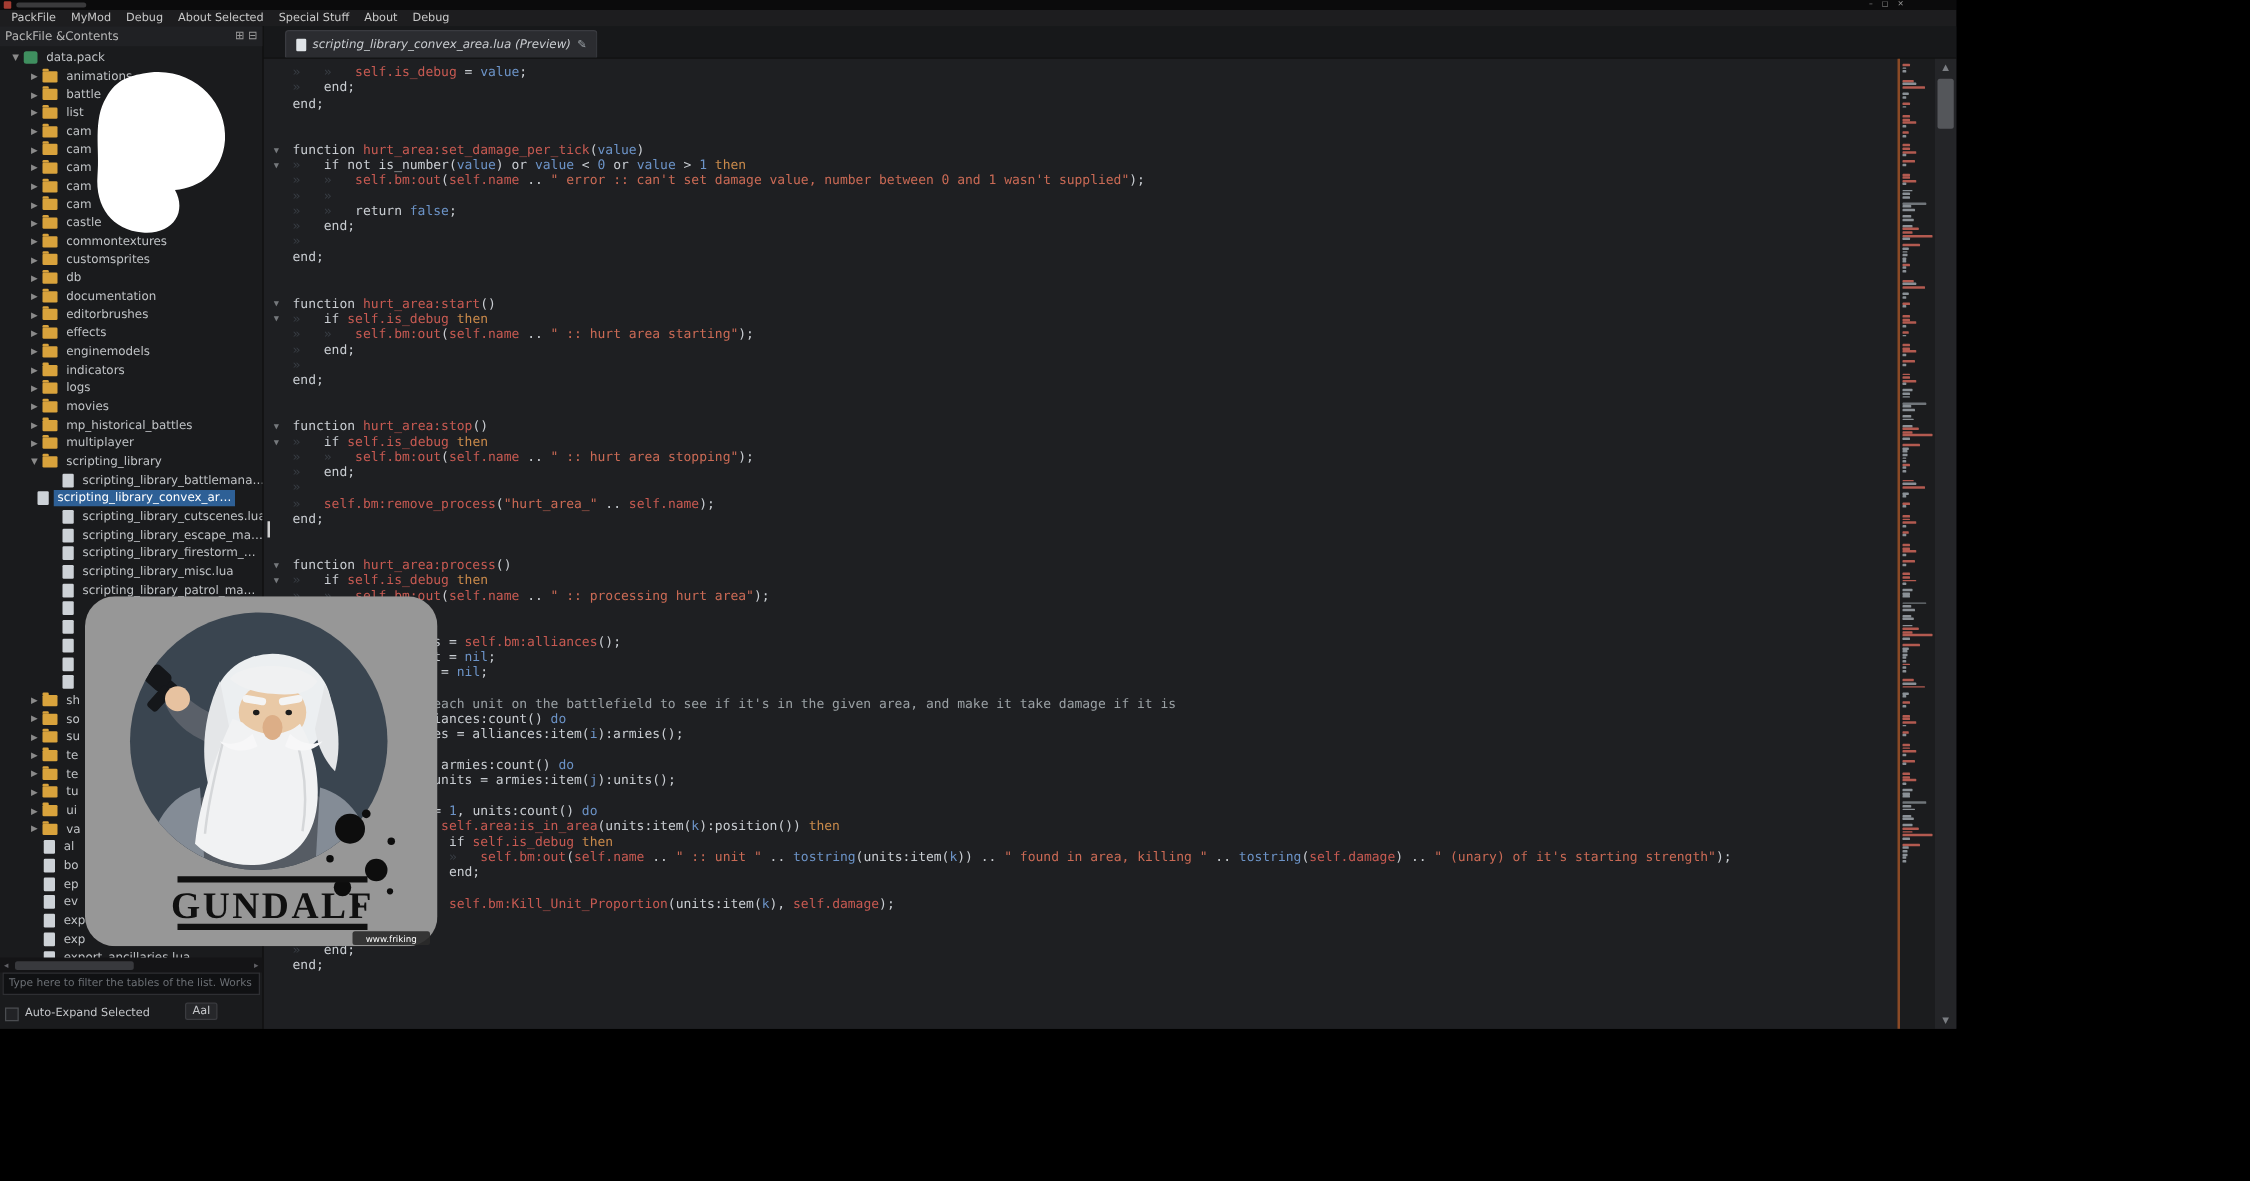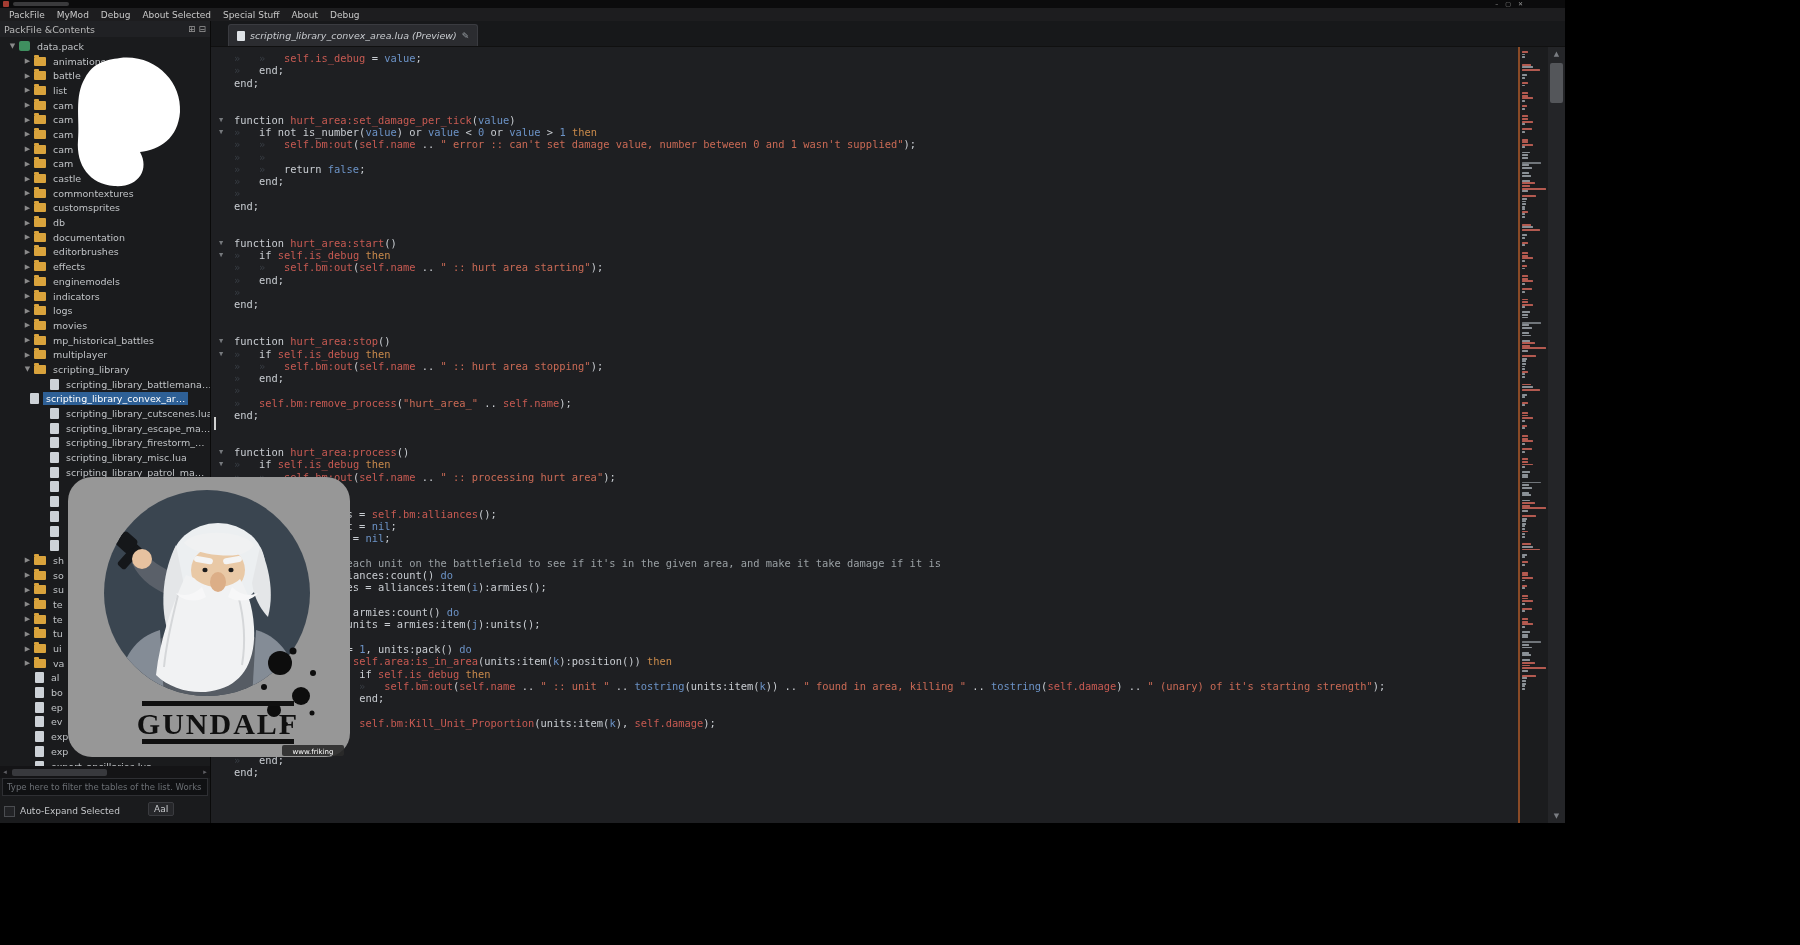--- a/index.html
+++ b/index.html
@@ -421,21 +421,21 @@
           <div class="cl"><span class="ws">»   </span><span class="tk-d">local curr_unit = </span><span class="tk-b">nil</span><span class="tk-d">;</span></div>
           <div class="cl"><span class="ws">»   </span><span class="tk-d">local curr_pos = </span><span class="tk-b">nil</span><span class="tk-d">;</span></div>
           <div class="cl"><span class="ws">»   </span></div>
           <div class="cl"><span class="ws">»   </span><span class="tk-c">-- go through each unit on the battlefield to see if it's in the given area, and make it take damage if it is</span></div>
           <div class="cl"><span class="ws">»   </span><span class="tk-d">for i = </span><span class="tk-b">1</span><span class="tk-d">, alliances:count() </span><span class="tk-b">do</span></div>
           <div class="cl"><span class="ws">»   »   </span><span class="tk-d">local armies = alliances:item(</span><span class="tk-b">i</span><span class="tk-d">):armies();</span></div>
           <div class="cl"><span class="ws">»   »   </span></div>
           <div class="cl"><span class="ws">»   »   </span><span class="tk-d">for j = </span><span class="tk-b">1</span><span class="tk-d">, armies:count() </span><span class="tk-b">do</span></div>
           <div class="cl"><span class="ws">»   »   »   </span><span class="tk-d">local units = armies:item(</span><span class="tk-b">j</span><span class="tk-d">):units();</span></div>
           <div class="cl"><span class="ws">»   »   »   </span></div>
-          <div class="cl"><span class="ws">»   »   »   </span><span class="tk-d">for k = </span><span class="tk-b">1</span><span class="tk-d">, units:pack() </span><span class="tk-b">do</span></div>
+          <div class="cl"><span class="ws">»   »   »   </span><span class="tk-d">for k = </span><span class="tk-b">1</span><span class="tk-d">, units:count() </span><span class="tk-b">do</span></div>
           <div class="cl"><span class="ws">»   »   »   »   </span><span class="tk-d">if </span><span class="tk-r">self.area:is_in_area</span><span class="tk-d">(units:item(</span><span class="tk-b">k</span><span class="tk-d">):position())</span><span class="tk-o"> then</span></div>
           <div class="cl"><span class="ws">»   »   »   »   »   </span><span class="tk-d">if </span><span class="tk-r">self.is_debug</span><span class="tk-o"> then</span></div>
           <div class="cl"><span class="ws">»   »   »   »   »   »   </span><span class="tk-r">self.bm:out</span><span class="tk-d">(</span><span class="tk-r">self.name</span><span class="tk-d"> .. </span><span class="tk-s">" :: unit "</span><span class="tk-d"> .. </span><span class="tk-b">tostring</span><span class="tk-d">(units:item(</span><span class="tk-b">k</span><span class="tk-d">)) .. </span><span class="tk-s">" found in area, killing "</span><span class="tk-d"> .. </span><span class="tk-b">tostring</span><span class="tk-d">(</span><span class="tk-r">self.damage</span><span class="tk-d">) .. </span><span class="tk-s">" (unary) of it's starting strength"</span><span class="tk-d">);</span></div>
           <div class="cl"><span class="ws">»   »   »   »   »   </span><span class="tk-d">end;</span></div>
           <div class="cl"><span class="ws">»   »   »   »   »   </span></div>
           <div class="cl"><span class="ws">»   »   »   »   »   </span><span class="tk-r">self.bm:Kill_Unit_Proportion</span><span class="tk-d">(units:item(</span><span class="tk-b">k</span><span class="tk-d">), </span><span class="tk-r">self.damage</span><span class="tk-d">);</span></div>
           <div class="cl"><span class="ws">»   »   »   </span><span class="tk-d">end;</span></div>
           <div class="cl"><span class="ws">»   »   </span><span class="tk-d">end;</span></div>
           <div class="cl"><span class="ws">»   </span><span class="tk-d">end;</span></div>
           <div class="cl"><span class="tk-d">end;</span></div>

